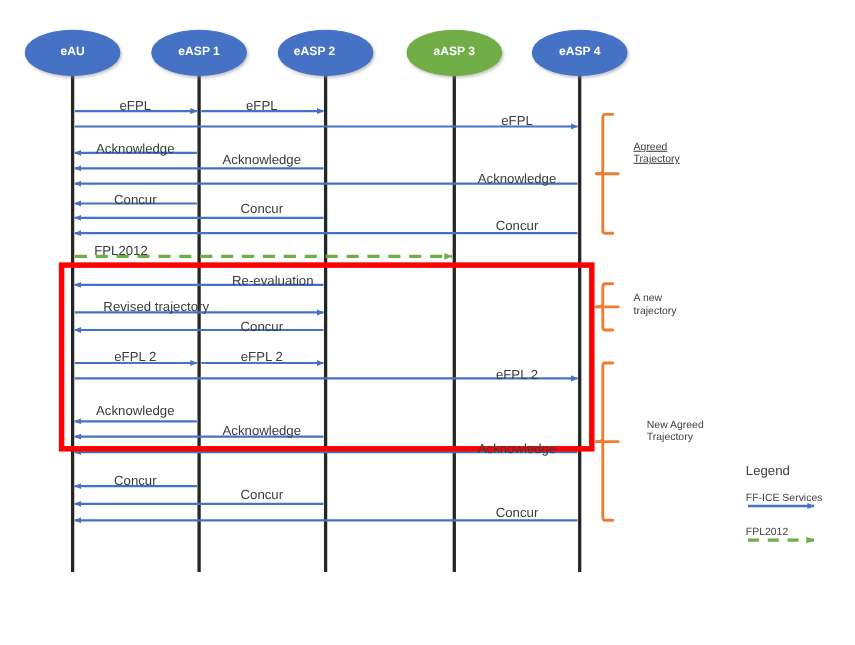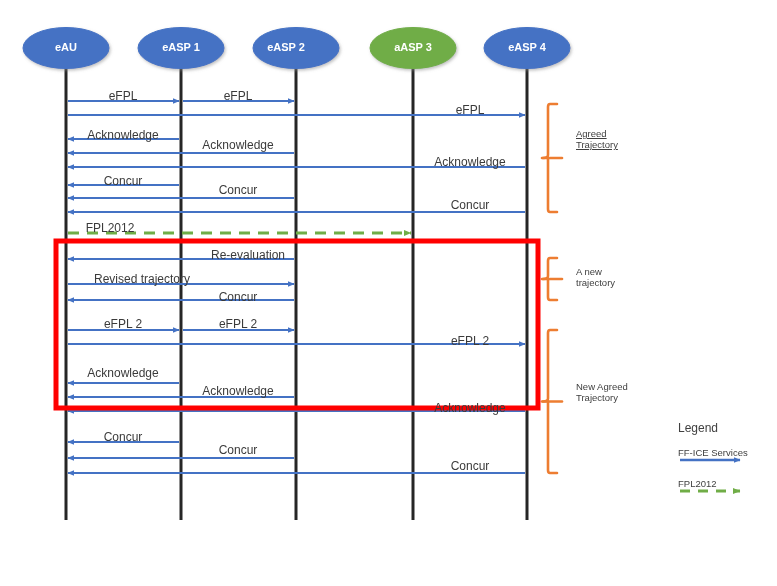--- a/index.html
+++ b/index.html
@@ -134,20 +134,20 @@
     <div class="lbl msg-label" style="left: 238px; top: 443px; transform: translateX(-50%);">Concur</div>
     <div class="lbl msg-label" style="left: 470px; top: 459px; transform: translateX(-50%);">Concur</div>
     <div class="lbl brace-label" style="left: 576px; top: 128px; text-decoration: underline;">
       <div>Agreed</div>
       <div>Trajectory</div>
     </div>
     <div class="lbl brace-label" style="left: 576px; top: 266px;">
       <div>A new</div>
       <div>trajectory</div>
     </div>
-    <div class="lbl brace-label" style="left: 576px; top: 381px;">
+    <div class="lbl brace-label" style="left: 588px; top: 381px;">
       <div>New Agreed</div>
       <div>Trajectory</div>
     </div>
     <div class="lbl legend-title" style="left: 678px; top: 421px;">Legend</div>
     <div class="lbl legend-item" style="left: 678px; top: 447px;">FF-ICE Services</div>
     <div class="lbl legend-item" style="left: 678px; top: 478px;">FPL2012</div>
   </div>
 
 </body></html>

